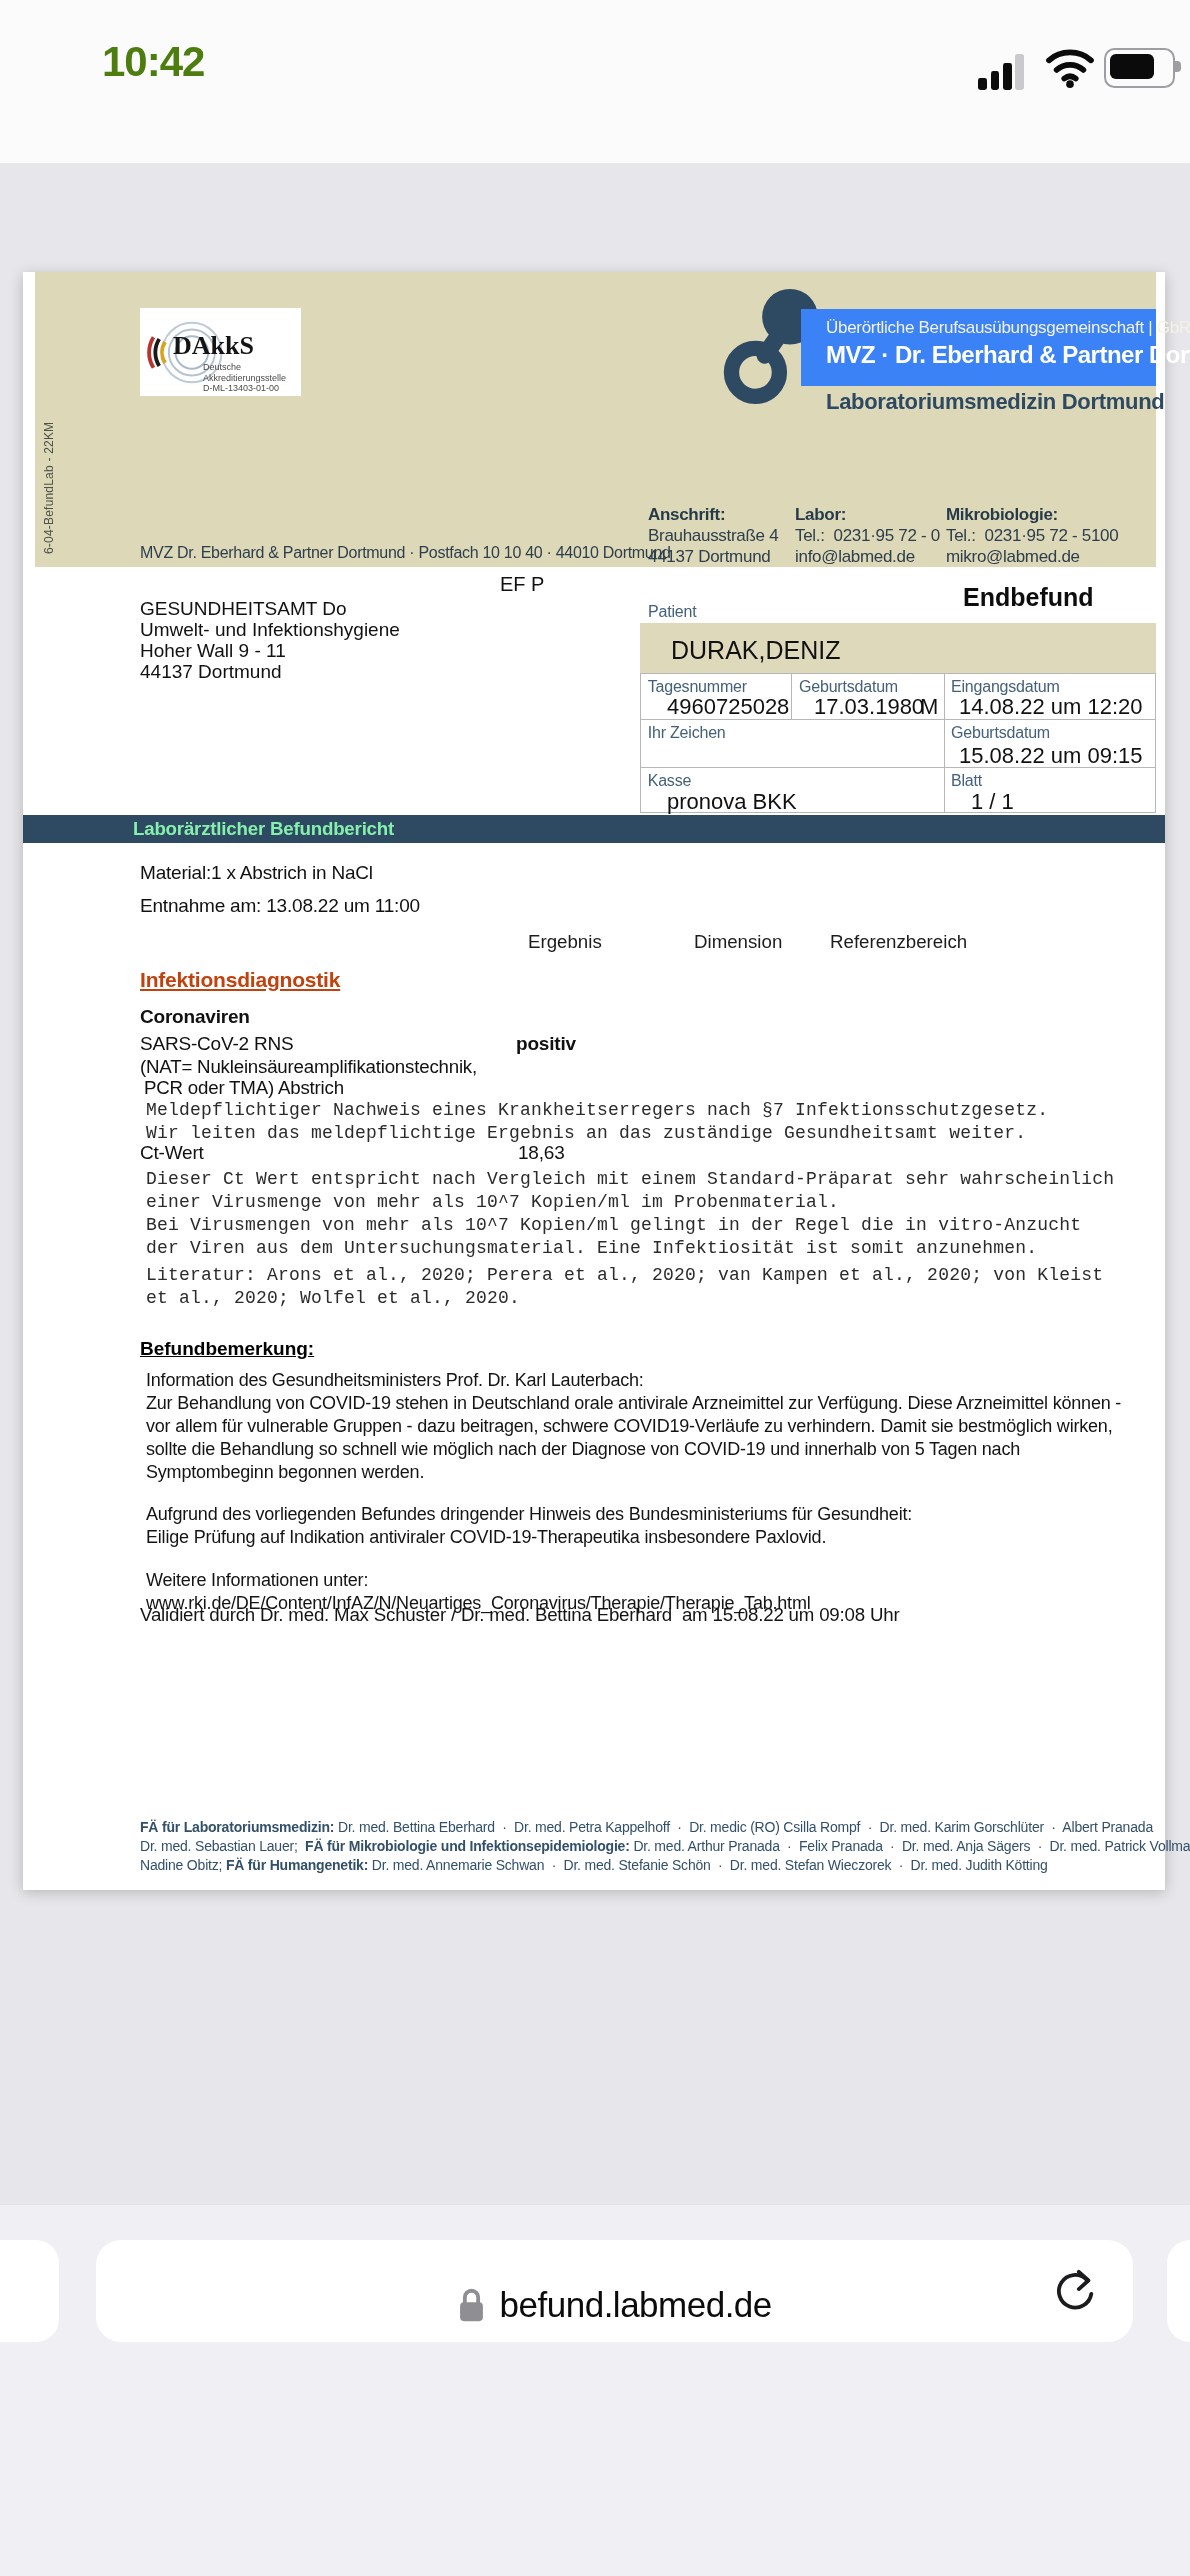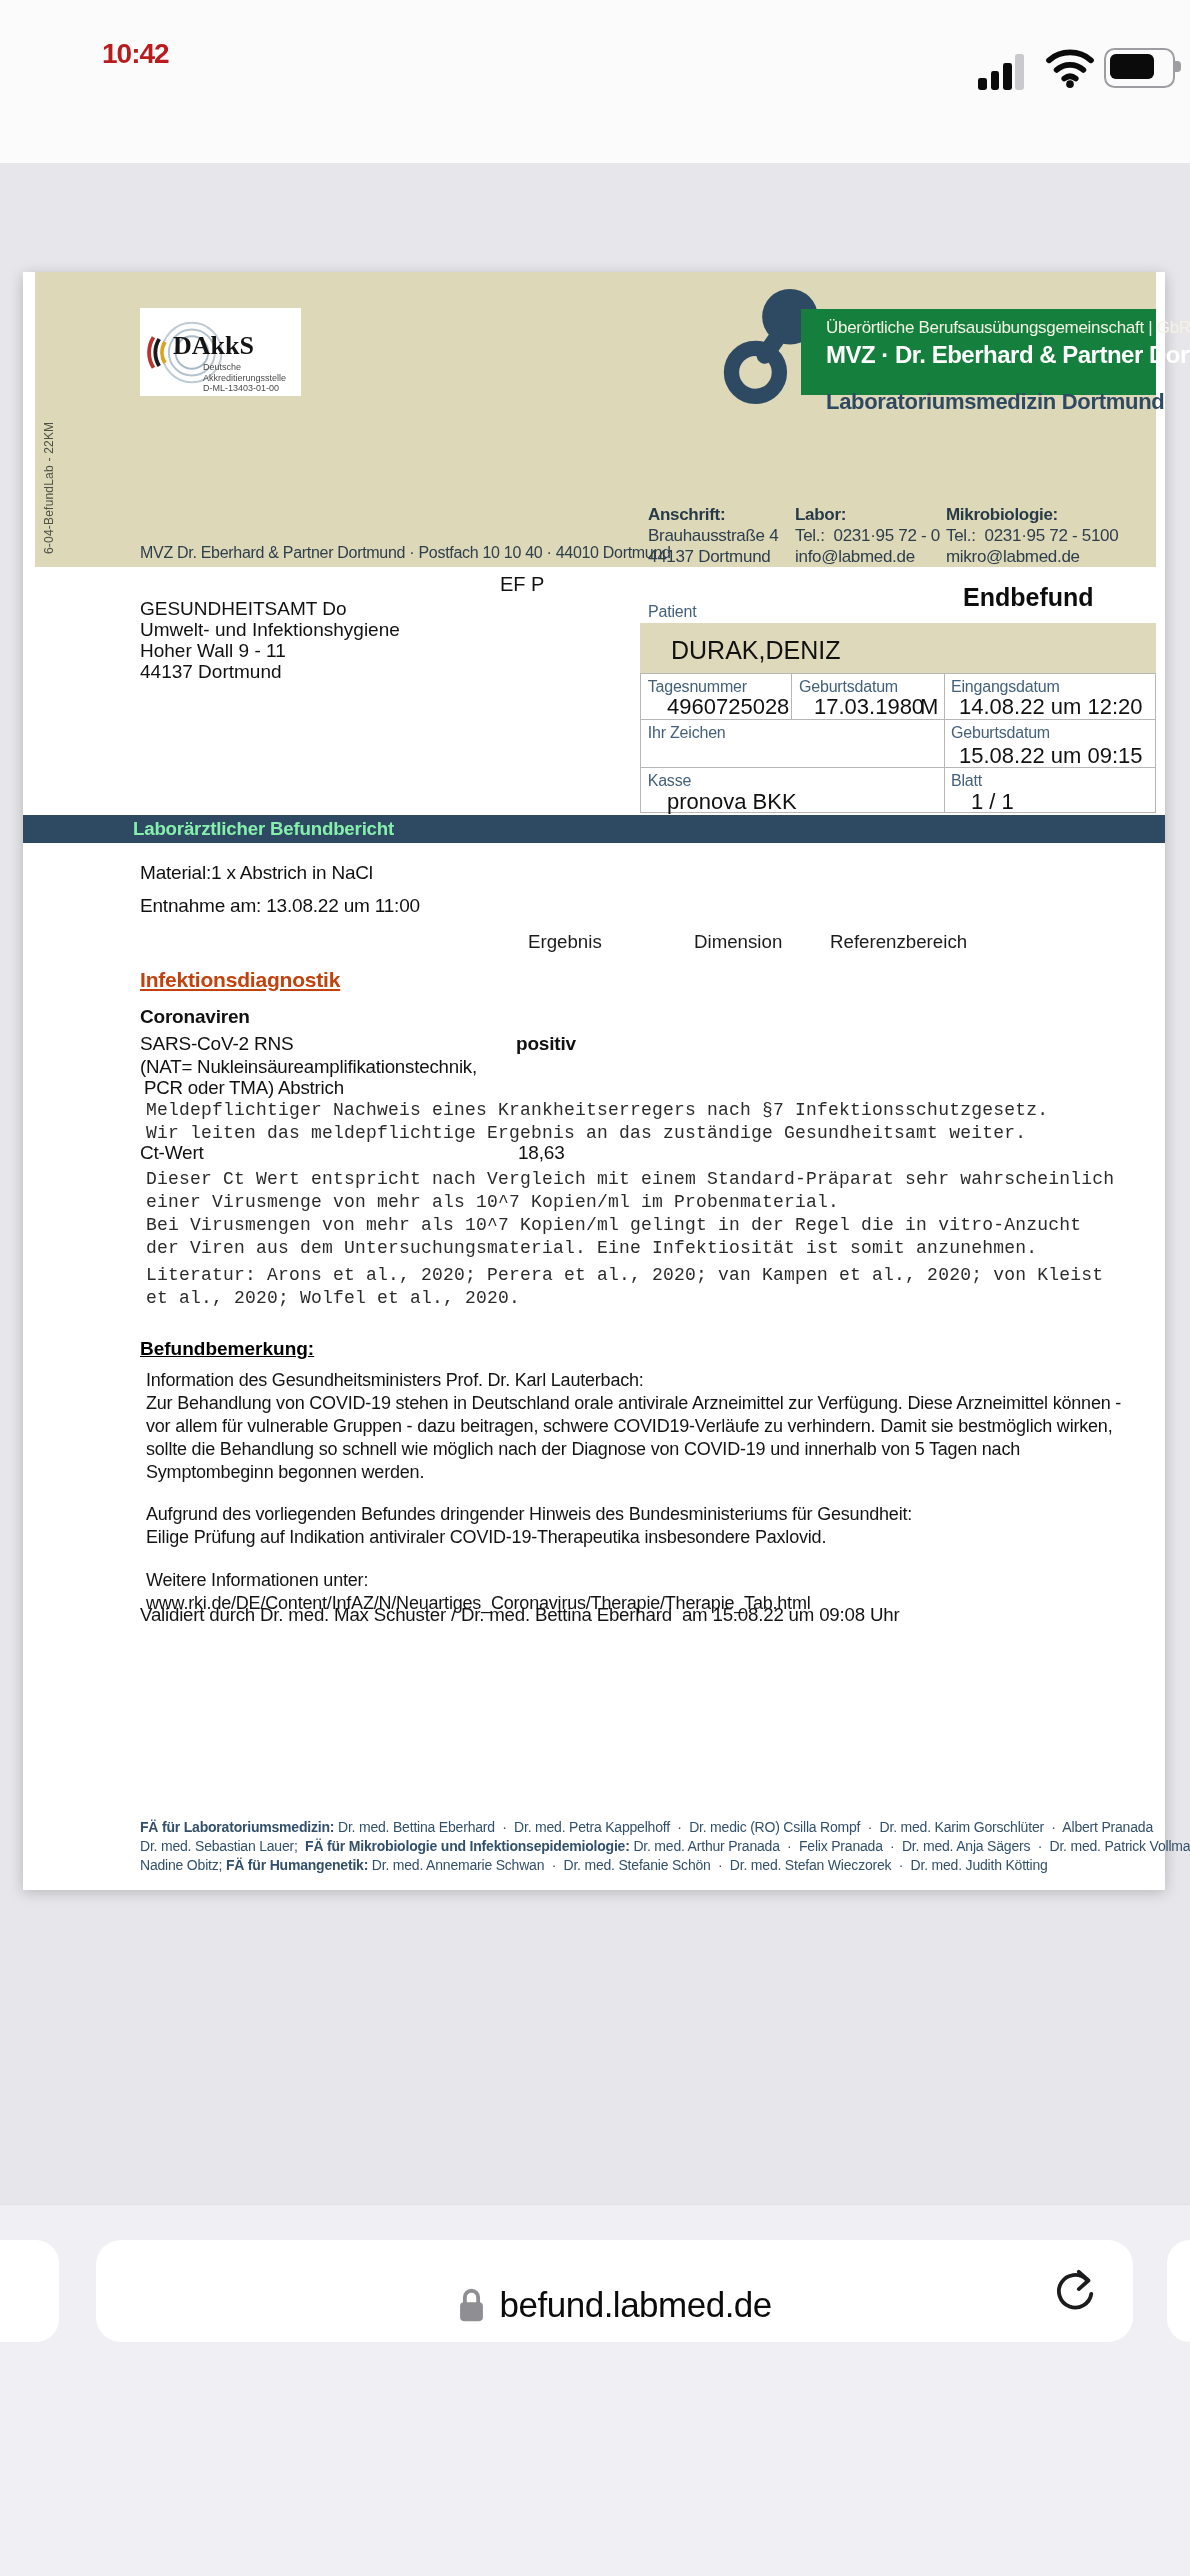--- a/index.html
+++ b/index.html
@@ -1,31 +1,31 @@
 <!DOCTYPE html>
 <html><head>
 <meta charset="utf-8">
 <style>
   html,body{margin:0;padding:0;width:1190px;height:2576px;background:#e7e7eb;
     font-family:"Liberation Sans",sans-serif;-webkit-font-smoothing:antialiased;overflow:hidden;}
   .abs{position:absolute;}
   
   .status-bar{position:absolute;left:0;top:0;width:1190px;height:163px;background:#fbfbfc;}
-  .status-time{position:absolute;left:102px;top:38px;font-size:28px;font-weight:700;color:#b91c1c;letter-spacing:-1px;}
+  .status-time{position:absolute;left:102px;top:38px;font-size:42px;font-weight:700;color:#4d7c0f;letter-spacing:-1px;}
   .sig-bar{position:absolute;bottom:0;width:8.6px;border-radius:2.4px;background:#0b0b0c;}
   
   .document{position:absolute;left:23px;top:272px;width:1142px;height:1618px;background:#ffffff;
     box-shadow:0 2.9px 13.4px rgba(0,0,0,0.22);}
   .beige{position:absolute;left:11.5px;top:0;width:1121px;height:295px;background:#ddd8b8;}
   .vcode{position:absolute;left:19px;top:282px;transform:rotate(-90deg);transform-origin:0 0;
     font-size:12px;color:#4d5248;white-space:nowrap;letter-spacing:0.2px;}
   .dakks-box{position:absolute;left:117px;top:36px;width:161px;height:88px;background:#ffffff;}
   .dakks-word{position:absolute;left:33px;top:23px;font-family:"Liberation Serif",serif;font-weight:700;font-size:26px;color:#141414;}
   .dakks-sub{position:absolute;left:63px;top:54px;font-size:9px;line-height:10.5px;color:#4a4a4a;}
-  .banner{position:absolute;left:778px;top:37px;width:355px;height:86px;background:#15803d;text-decoration:underline;}
+  .banner{position:absolute;left:778px;top:37px;width:355px;height:77px;background:#3b82f6;text-decoration:underline;}
   .banner-l1{position:absolute;left:25px;top:8.6px;font-size:17px;color:#f4f2e4;letter-spacing:-0.3px;white-space:nowrap;}
   .banner-l2{position:absolute;left:25px;top:32px;font-size:24px;font-weight:700;color:#ffffff;letter-spacing:-0.5px;white-space:nowrap;}
   .brand-sub{position:absolute;left:803px;top:117px;font-size:22px;font-weight:700;color:#2e4a63;letter-spacing:-0.3px;}
   .contact-col{position:absolute;top:232px;font-size:17px;line-height:21px;color:#2d3e4c;white-space:pre;letter-spacing:-0.3px;}
   .contact-col b{color:#273a49;}
   .sender-line{position:absolute;left:117px;top:272px;font-size:16px;color:#2d3e4c;letter-spacing:-0.3px;white-space:nowrap;}
   
   .ef{position:absolute;left:477px;top:301px;font-size:20px;color:#111;}
   .addr-line{position:absolute;left:117px;font-size:19px;color:#111;white-space:nowrap;}
   

